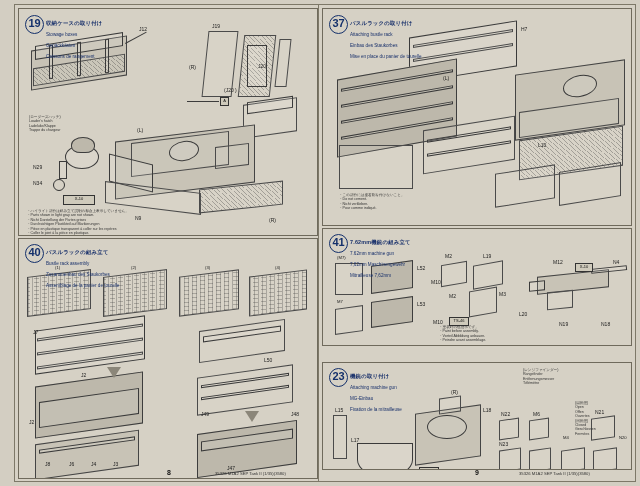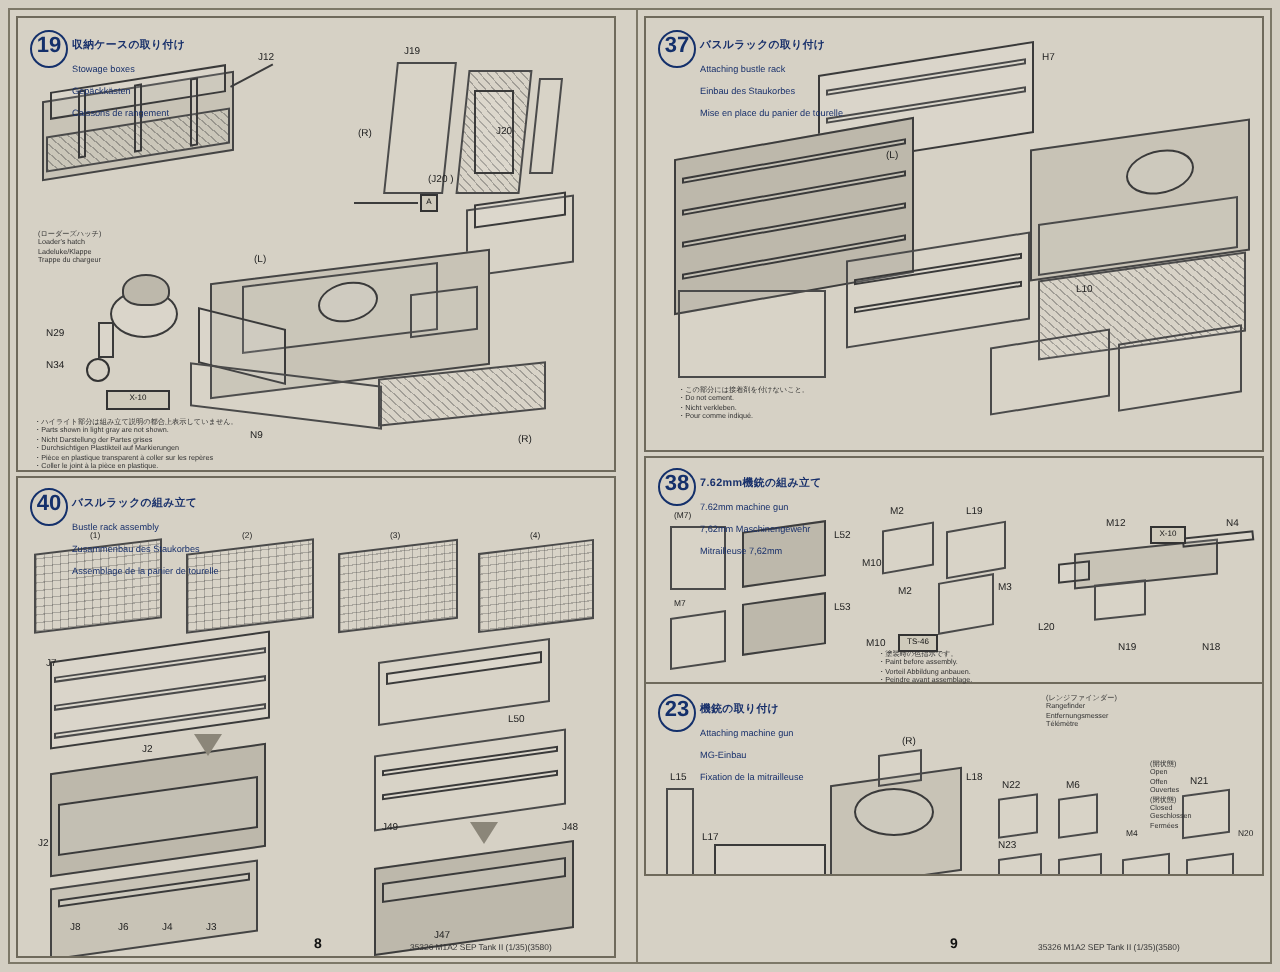--- a/index.html
+++ b/index.html
@@ -17,21 +17,21 @@
     box-sizing:border-box;
   }
   
   .page{
     position:absolute;
     top:4px;bottom:4px;
     background:#d6d1c5;
     border:1px solid #7d7868;
     box-sizing:border-box;
   }
-  .page-left{left:4px;width:367px;}
+  .page-left{left:14px;width:367px;}
   .page-right{left:318px;width:318px;}
 
   .panel{
     position:absolute;
     border:1px solid #6f6a5c;
     box-sizing:border-box;
     background:#d6d1c5;
     overflow:hidden;
   }
 
@@ -296,21 +296,21 @@
       <div class="sh o2 hatch" style="left:196px;top:124px;width:104px;height:40px;transform:skewY(-8deg);"></div>
       <div class="lbl" style="left:215px;top:133px;">L10</div>
       <div class="lbl" style="left:120px;top:66px;">(L)</div>
 
       <div class="sh o2" style="left:172px;top:160px;width:60px;height:34px;transform:skewY(-9deg);"></div>
       <div class="sh o2" style="left:236px;top:158px;width:62px;height:34px;transform:skewY(-9deg);"></div>
     </div>
 
     <div class="panel" style="left:3px;top:223px;width:310px;height:118px;">
 
-      <div class="stepnum" style="left:6px;top:5px;">38</div>
+      <div class="stepnum" style="left:6px;top:5px;">41</div>
 
       <div class="title" style="left:27px;top:5px;">
         <b>7.62mm機銃の組み立て</b>
         <span>7.62mm machine gun</span><br>
         <span>7,62mm Maschinengewehr</span><br>
         <span>Mitrailleuse 7,62mm</span>
       </div>
 
       <div class="lbl-s lbl" style="left:14px;top:26px;">(M7)</div>
       <div class="sh o2" style="left:12px;top:34px;width:28px;height:32px;"></div>
@@ -343,21 +343,21 @@
       <div class="lbl" style="left:196px;top:82px;">L20</div>
       <div class="lbl" style="left:236px;top:92px;">N19</div>
       <div class="lbl" style="left:278px;top:92px;">N18</div>
 
       <div class="note" style="left:116px;top:96px;">・塗装時の色指示です。
 ・Paint before assembly.
 ・Vorteil Abbildung anbauen.
 ・Peindre avant assemblage.</div>
     </div>
 
-    <div class="panel" style="left:3px;top:336px;width:310px;height:97px;">
+    <div class="panel" style="left:3px;top:357px;width:310px;height:108px;">
 
       <div class="stepnum" style="left:6px;top:5px;">23</div>
 
       <div class="title" style="left:27px;top:5px;">
         <b>機銃の取り付け</b>
         <span>Attaching machine gun</span><br>
         <span>MG-Einbau</span><br>
         <span>Fixation de la mitrailleuse</span>
       </div>
 

